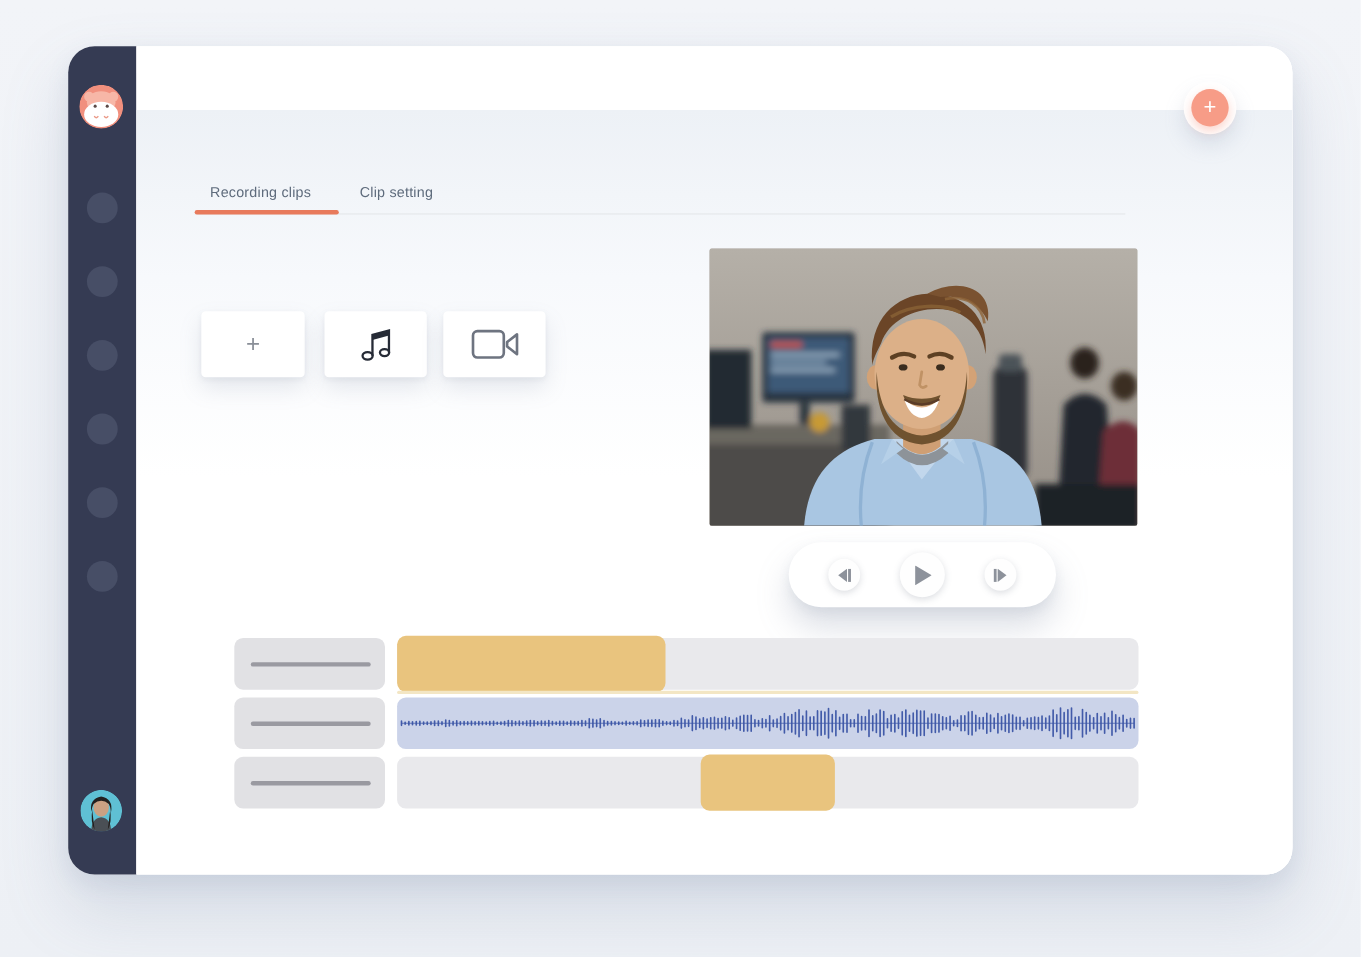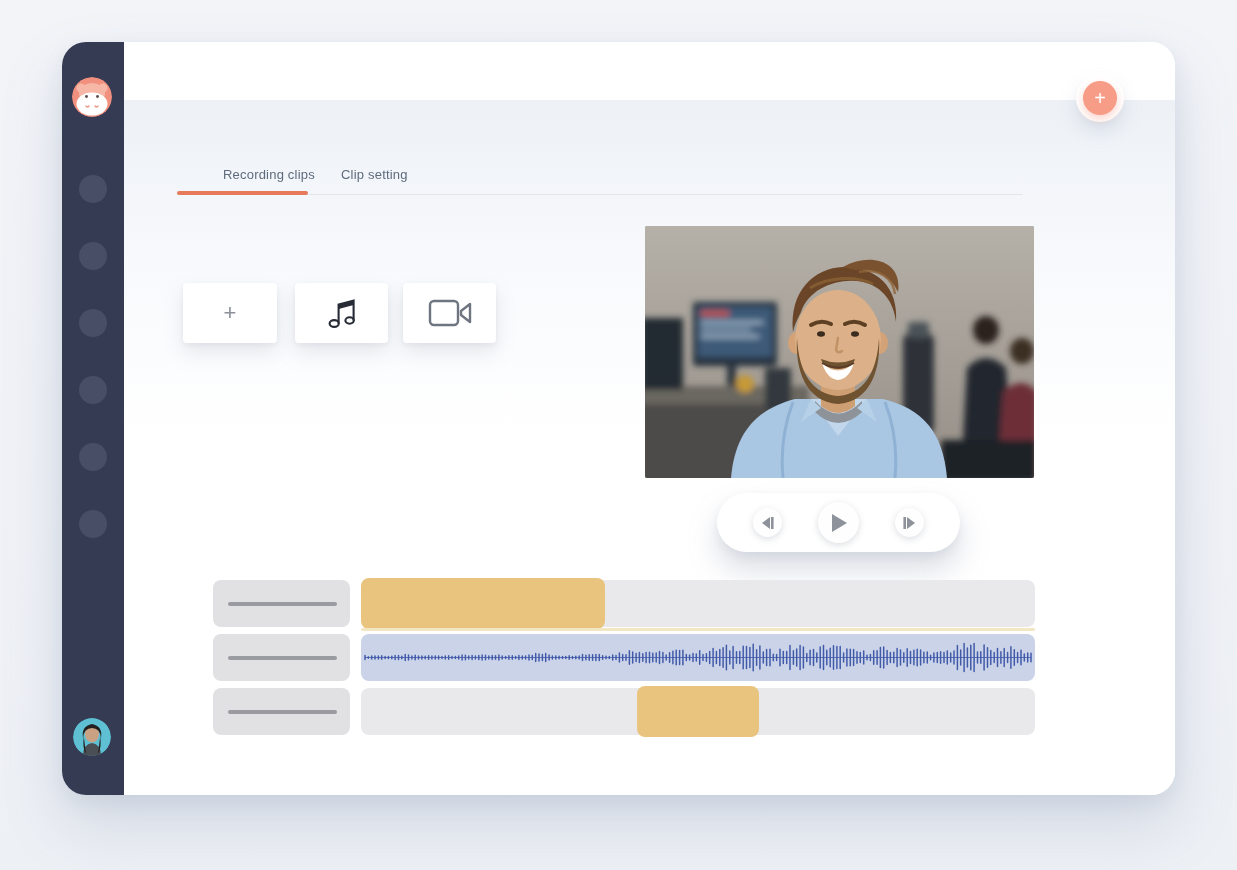--- a/index.html
+++ b/index.html
@@ -37,22 +37,22 @@
     background:#ffffff;box-shadow:0 10px 18px rgba(140,155,180,.22);
   }
   .fab{
     position:absolute;left:959px;top:39px;width:34px;height:34px;border-radius:50%;
     background:#f79c87;color:#fff;display:flex;align-items:center;justify-content:center;
     font-size:20px;font-weight:400;cursor:pointer;box-shadow:0 4px 10px rgba(244,130,102,.35);
     line-height:1;
   }
   
   .tab{position:absolute;top:125px;font-size:13px;color:#5e6b7c;letter-spacing:.2px;cursor:pointer;}
-  .tab-recording{left:67px;margin-left:32px;}
-  .tab-setting{left:217px;}
+  .tab-recording{left:67px;}
+  .tab-setting{left:203px;}
   .tab-underline{position:absolute;left:53px;top:149px;width:131px;height:4px;border-radius:2px;background:#e87a5c;}
   .tab-divider{position:absolute;left:53px;top:152px;width:846px;height:1px;background:#e4e6ea;}
   
   .tool-btn{
     position:absolute;top:241px;width:93px;height:60px;background:#fff;border-radius:4px;
     display:flex;align-items:center;justify-content:center;cursor:pointer;
     box-shadow:0 10px 20px rgba(125,138,160,.18),0 2px 5px rgba(125,138,160,.10);
   }
   .tb1{left:59px;width:94px;}
   .tb2{left:171px;}

